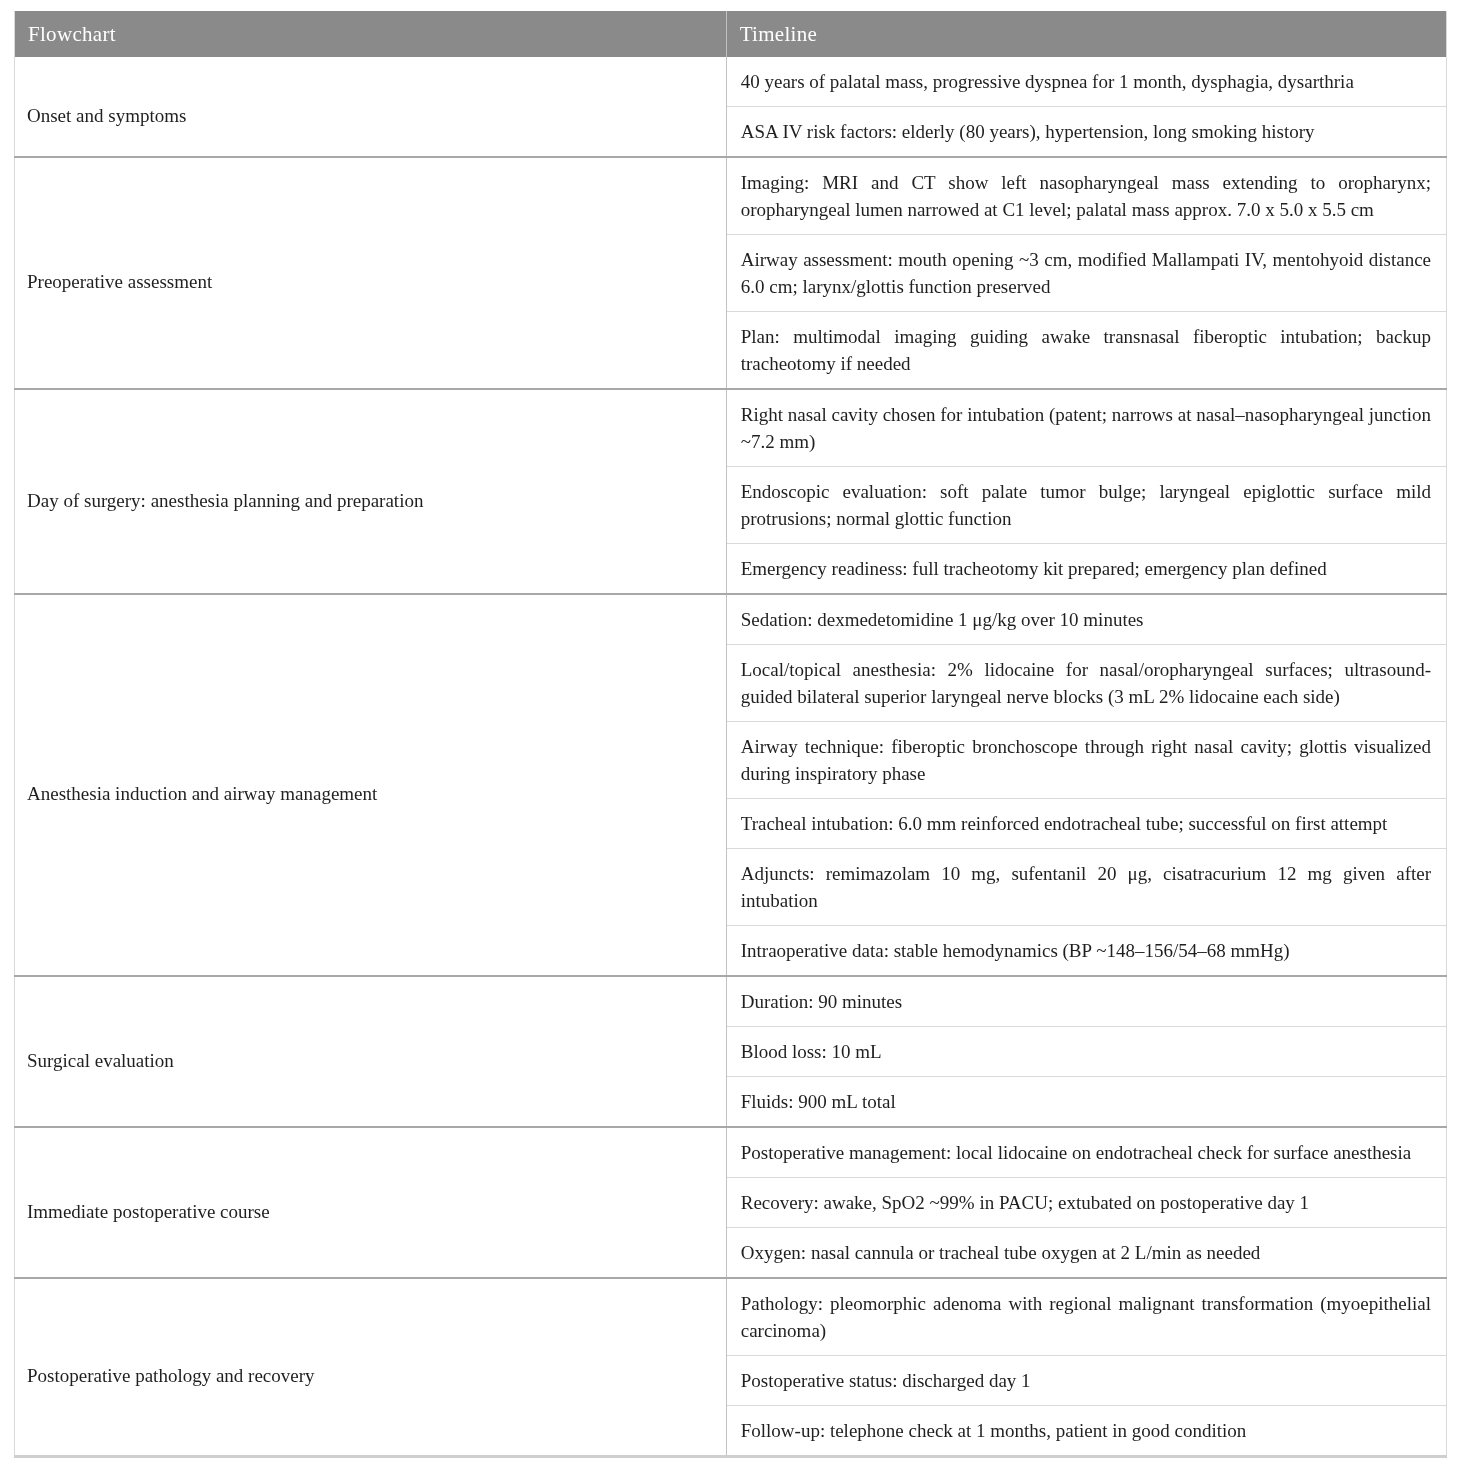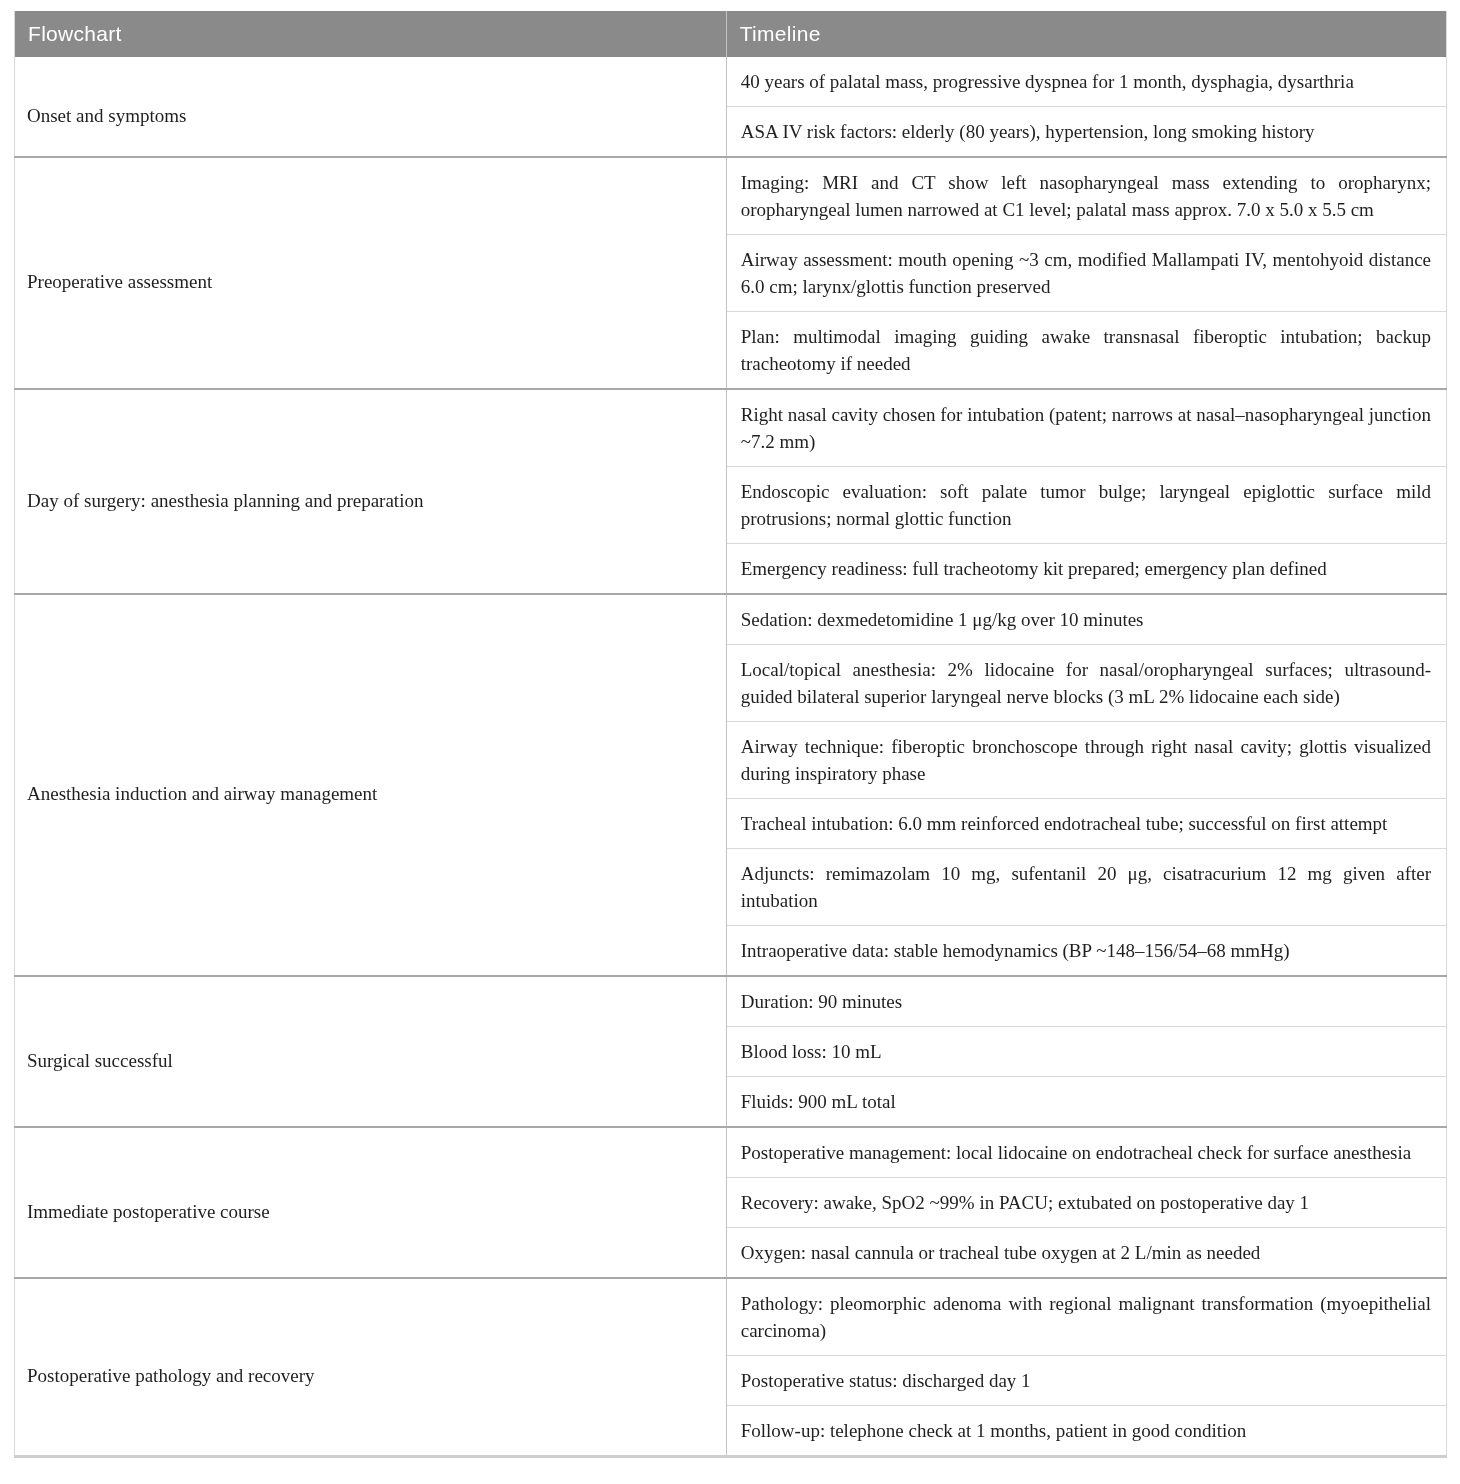--- a/index.html
+++ b/index.html
@@ -24,21 +24,21 @@
     table-layout:fixed;
     border-left:1px solid var(--row_divider);
     border-right:1px solid var(--row_divider);
     border-bottom:3px solid var(--outer_border);
   }
   col.col-stage{width:49.7%;}
   col.col-timeline{width:50.3%;}
   thead th{
     background:var(--header_bg);
     color:var(--header_text);
-    font-family:Liberation Sans, sans-serif;
+    font-family:Liberation Serif, serif;
     font-size:21px;
     font-weight:400;
     letter-spacing:0.3px;
     text-align:left;
     height:46px;
     padding:0 0 0 13px;
     vertical-align:middle;
   }
   thead th.th-stage{border-right:1px solid var(--column_divider);}
   td{
@@ -121,21 +121,21 @@
         <tr>
           <td class="event">Tracheal intubation: 6.0 mm reinforced endotracheal tube; successful on first attempt</td>
         </tr>
         <tr>
           <td class="event">Adjuncts: remimazolam 10 mg, sufentanil 20 μg, cisatracurium 12 mg given after intubation</td>
         </tr>
         <tr>
           <td class="event">Intraoperative data: stable hemodynamics (BP ~148–156/54–68 mmHg)</td>
         </tr>
         <tr class="section-start">
-          <td class="stage" rowspan="3">Surgical successful</td>
+          <td class="stage" rowspan="3">Surgical evaluation</td>
           <td class="event">Duration: 90 minutes</td>
         </tr>
         <tr>
           <td class="event">Blood loss: 10 mL</td>
         </tr>
         <tr>
           <td class="event">Fluids: 900 mL total</td>
         </tr>
         <tr class="section-start">
           <td class="stage" rowspan="3">Immediate postoperative course</td>

